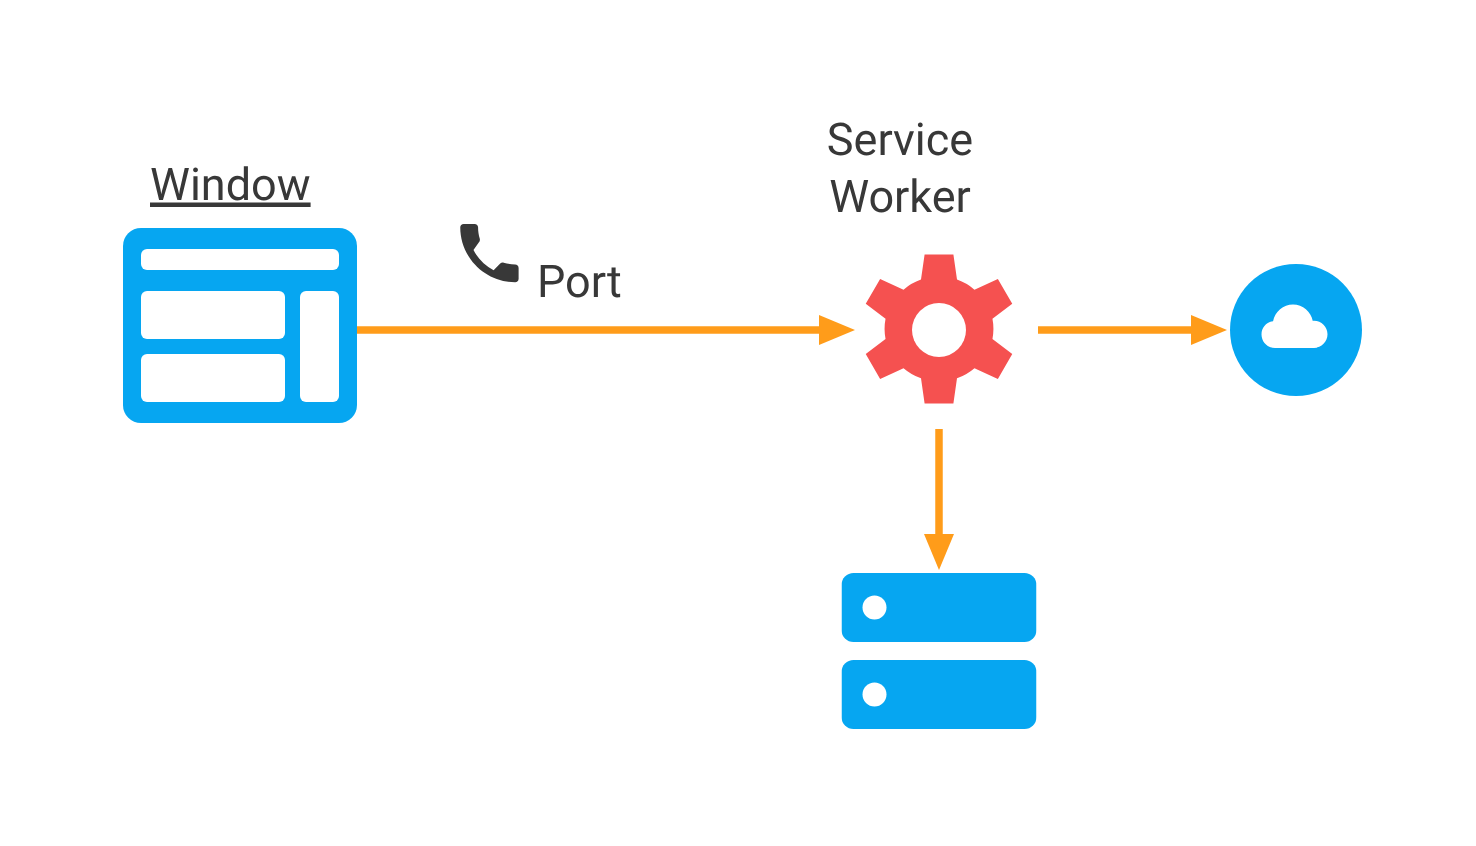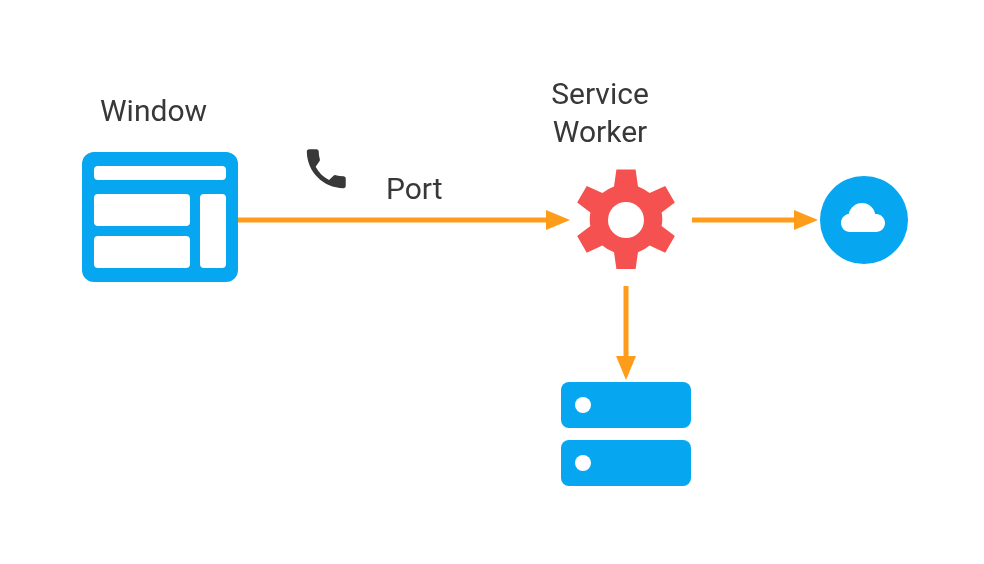--- a/index.html
+++ b/index.html
@@ -20,22 +20,22 @@
     text-align: center;
     line-height: 1.25;
     white-space: pre;
   }
   .icon-box { position: absolute; }
   svg { display: block; }
 </style>
 </head>
 <body>
 
-<div class="label" style="left:100px; top:92px;">Window</div>
-<div class="label" style="left:358px; top:170px;margin-left:28px;">Port</div>
+<div class="label" style="left:100px; top:105px;text-decoration:underline;">Window</div>
+<div class="label" style="left:358px; top:170px;">Port</div>
 <div class="label" style="left:530px; top:75px; width:140px;">Service
 Worker</div>
 
 <div class="icon-box" style="left:82px; top:152px;">
 <svg width="156" height="130" viewBox="0 0 156 130">
   <rect x="0" y="0" width="156" height="130" rx="12" fill="#06A6F1"></rect>
   <rect x="12" y="14" width="132" height="14" rx="4" fill="#fff"></rect>
   <rect x="12" y="42" width="96" height="32" rx="4" fill="#fff"></rect>
   <rect x="12" y="84" width="96" height="32" rx="4" fill="#fff"></rect>
   <rect x="118" y="42" width="26" height="74" rx="4" fill="#fff"></rect>

